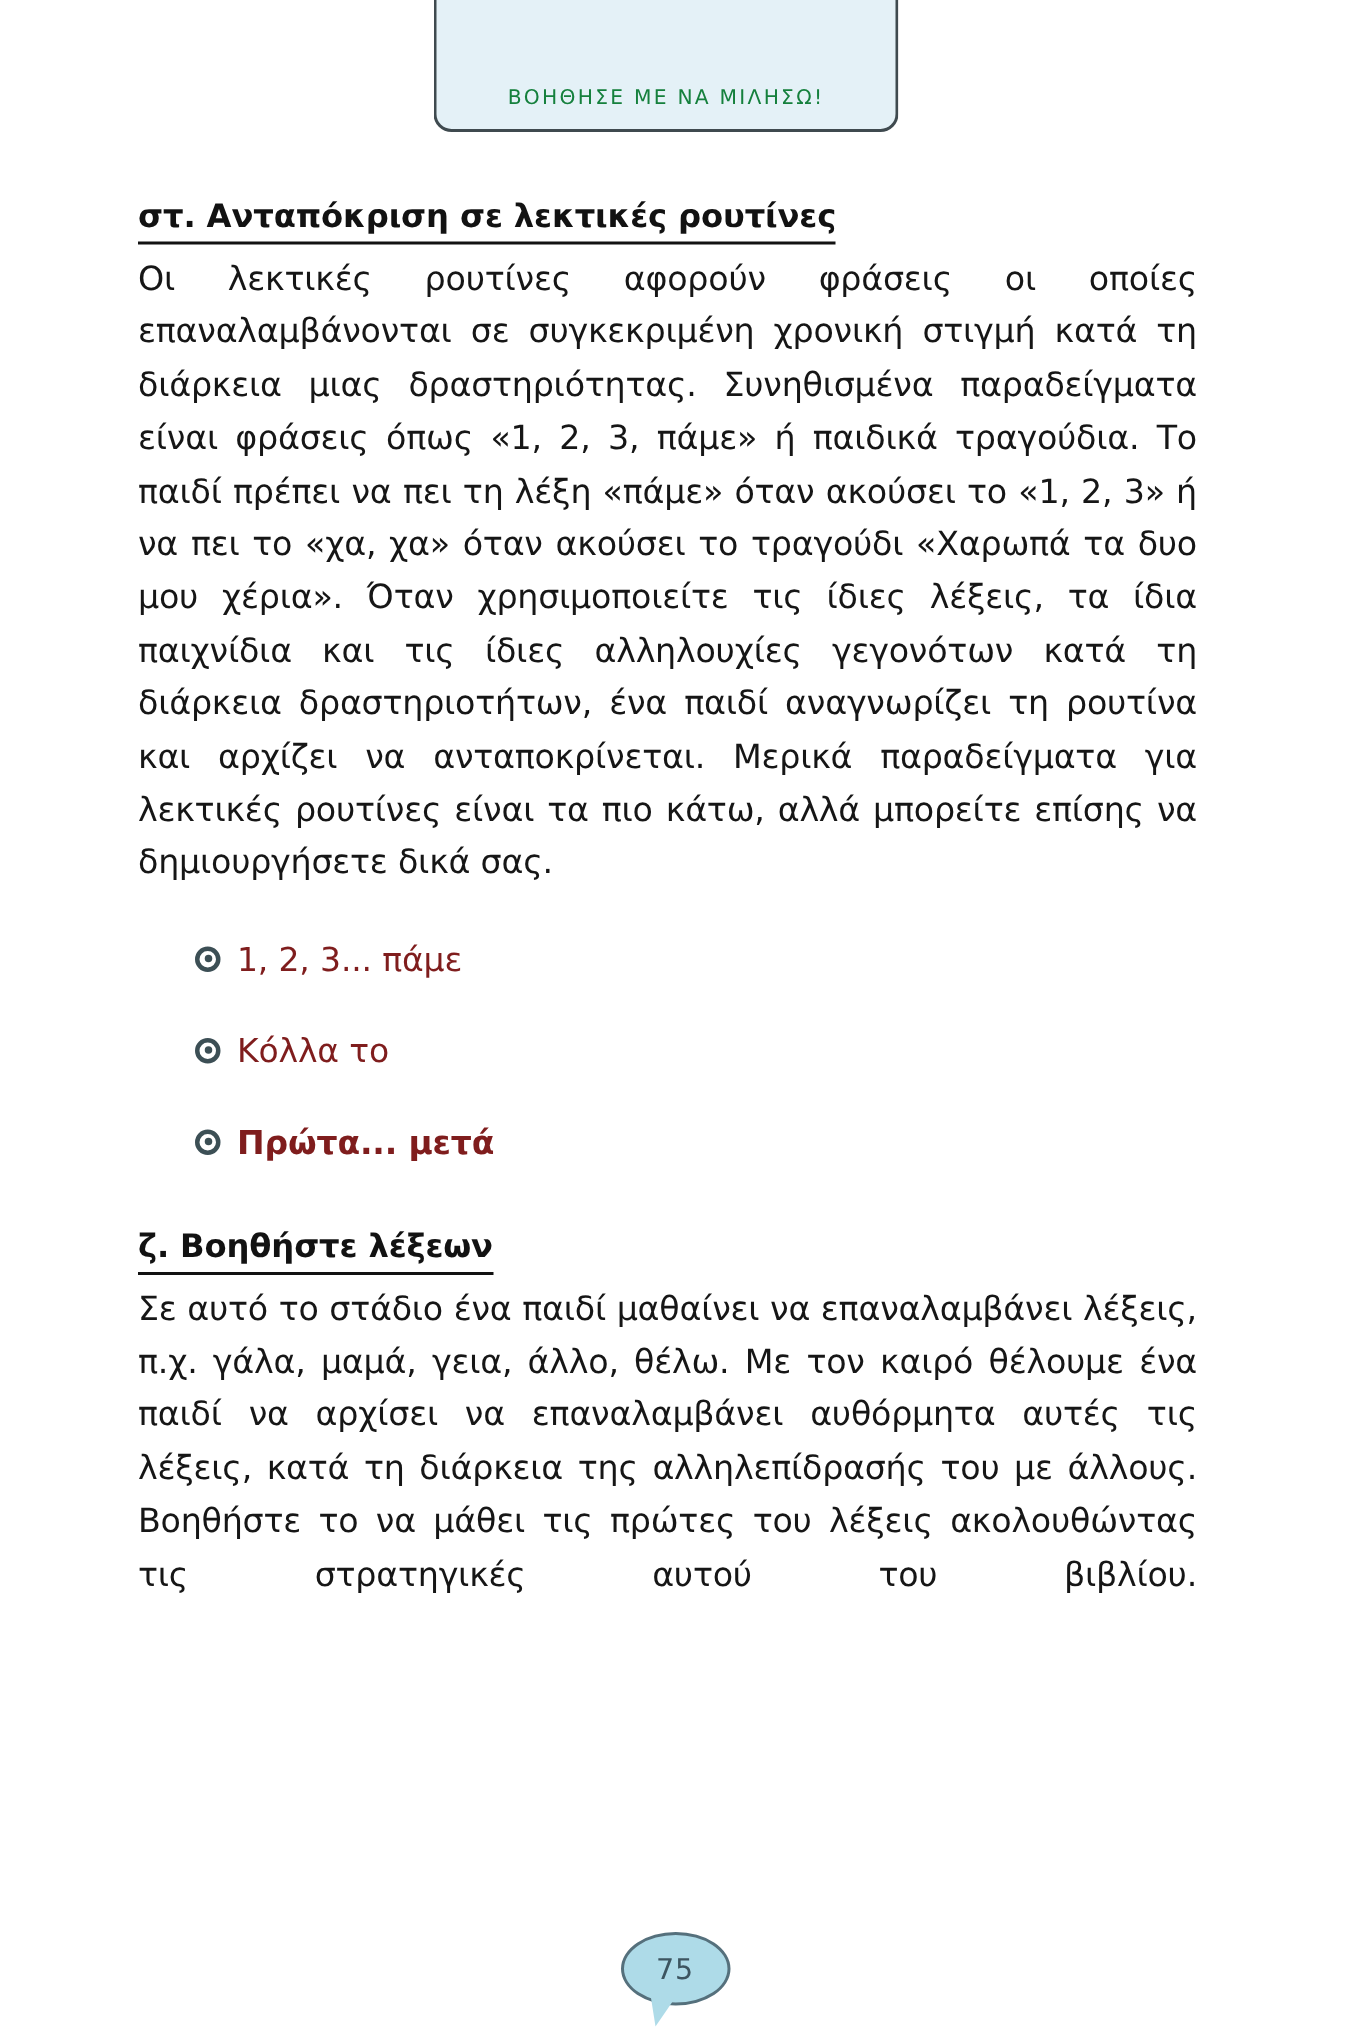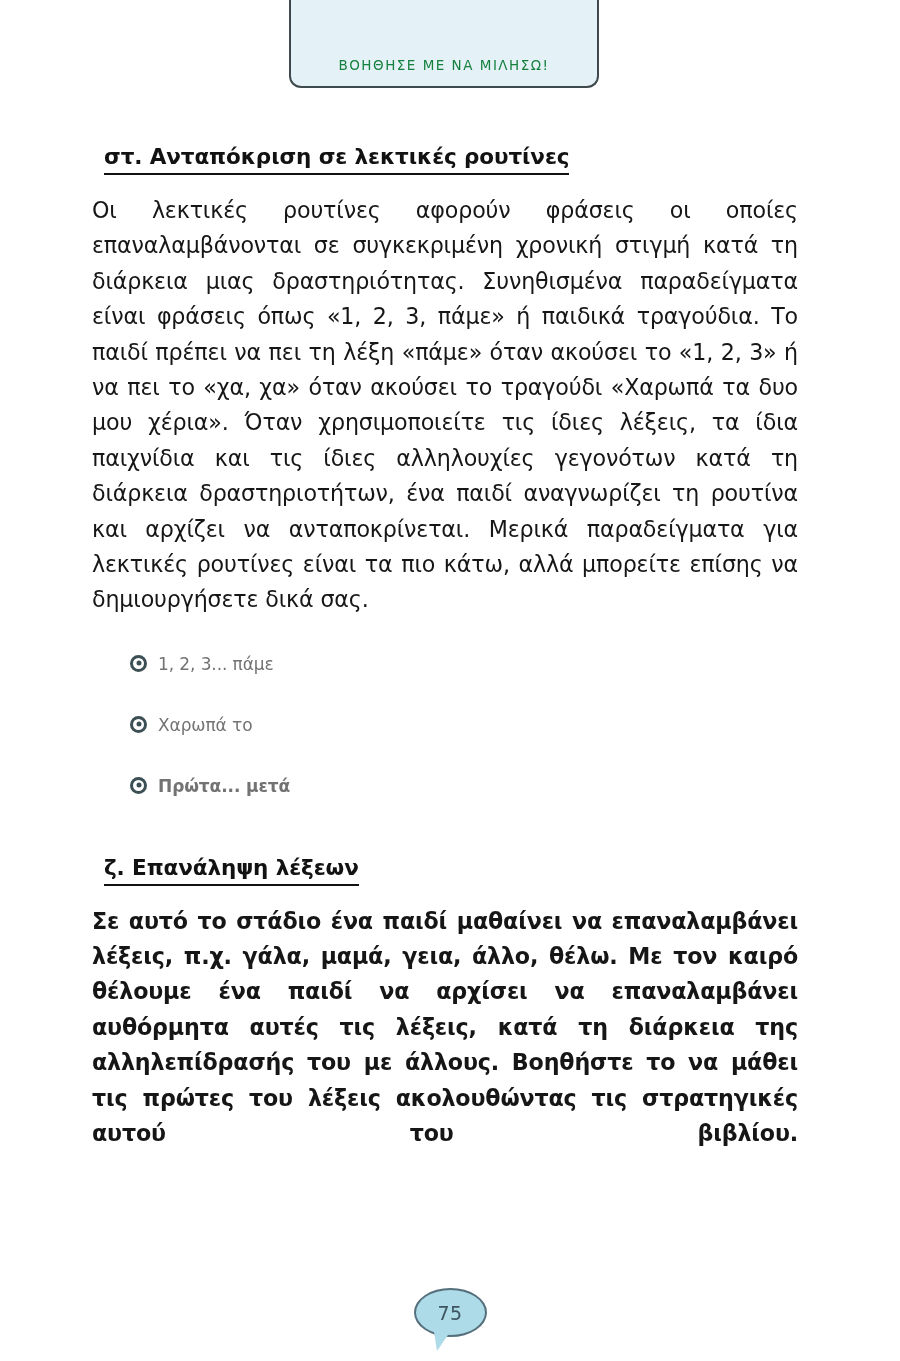--- a/index.html
+++ b/index.html
@@ -43,59 +43,59 @@
 
   
   .column {
     position: absolute;
     left: 92px;
     top: 132px;
     width: 716px;
   }
 
   h2.section-heading {
-    margin: 12px;
+    margin: 0;
     font-size: 21.5px;
     font-weight: bold;
     line-height: 1.25;
     letter-spacing: -0.1px;
     color: #121212;
     display: inline-block;
     border-bottom: 2.5px solid #121212;
     padding-bottom: 2px;
   }
   .heading-wrap { line-height: 0; }
 
   p.body-text {
     margin: 6px 10px 0 0;
     font-size: 22.2px;
     line-height: 35.4px;
     text-align: justify;
     text-justify: inter-word;
     color: #161616;
     letter-spacing: -0.15px;
   }
-  p.body-text.last-para { text-align: justify; font-weight: bold; }
+  p.body-text.last-para { text-align: justify; }
   p.body-text:last-child::after {
     content: "";
     display: inline-block;
     width: 100%;
   }
 
   
   ul.routine-list {
     list-style: none;
     margin: 30px 0 0 0;
     padding: 0 0 0 38px;
   }
   ul.routine-list li {
     position: relative;
-    font-size: 17px;
+    font-size: 22px;
     line-height: 33px;
-    color: #737373;
+    color: #7f1d1d;
     margin-bottom: 28px;
     padding-left: 28px;
     letter-spacing: -0.1px;
   }
   ul.routine-list li:last-child { margin-bottom: 0; font-weight: bold; }
 
   .bullet-ring {
     position: absolute;
     left: 0;
     top: 7px;
@@ -184,32 +184,32 @@
 
   <p class="body-text">Οι λεκτικές ρουτίνες αφορούν φράσεις οι οποίες επαναλαμβάνονται σε συγκεκριμένη χρονική στιγμή κατά τη διάρκεια μιας δραστηριότητας. Συνηθισμένα παραδείγματα είναι φράσεις όπως «1, 2, 3, πάμε» ή παιδικά τραγούδια. Το παιδί πρέπει να πει τη λέξη «πάμε» όταν ακούσει το «1, 2, 3» ή να πει το «χα, χα» όταν ακούσει το τραγούδι «Χαρωπά τα δυο μου χέρια». Όταν χρησιμοποιείτε τις ίδιες λέξεις, τα ίδια παιχνίδια και τις ίδιες αλληλουχίες γεγονότων κατά τη διάρκεια δραστηριοτήτων, ένα παιδί αναγνωρίζει τη ρουτίνα και αρχίζει να ανταποκρίνεται. Μερικά παραδείγματα για λεκτικές ρουτίνες είναι τα πιο κάτω, αλλά μπορείτε επίσης να δημιουργήσετε δικά σας.</p>
 
   <ul class="routine-list">
     <li>
       <span class="bullet-ring"></span>
       <span>1, 2, 3... πάμε</span>
     </li>
     <li>
       <span class="bullet-ring"></span>
-      <span>Χαρωπά το</span>
+      <span>Κόλλα το</span>
     </li>
     <li>
       <span class="bullet-ring"></span>
       <span>Πρώτα... μετά</span>
     </li>
   </ul>
 
   <div class="section-gap"></div>
 
   <div class="heading-wrap">
-    <h2 class="section-heading">ζ. Επανάληψη λέξεων</h2>
+    <h2 class="section-heading">ζ. Βοηθήστε λέξεων</h2>
   </div>
 
   <p class="body-text last-para">Σε αυτό το στάδιο ένα παιδί μαθαίνει να επαναλαμβάνει λέξεις, π.χ. γάλα, μαμά, γεια, άλλο, θέλω. Με τον καιρό θέλουμε ένα παιδί να αρχίσει να επαναλαμβάνει αυθόρμητα αυτές τις λέξεις, κατά τη διάρκεια της αλληλεπίδρασής του με άλλους. Βοηθήστε το να μάθει τις πρώτες του λέξεις ακολουθώντας τις στρατηγικές αυτού του βιβλίου.</p>
 
 </div>
 
 <div class="page-bubble-wrap">
   <div class="page-bubble">
     <span class="page-bubble-number">75</span>
     <span class="page-bubble-tail"></span>

